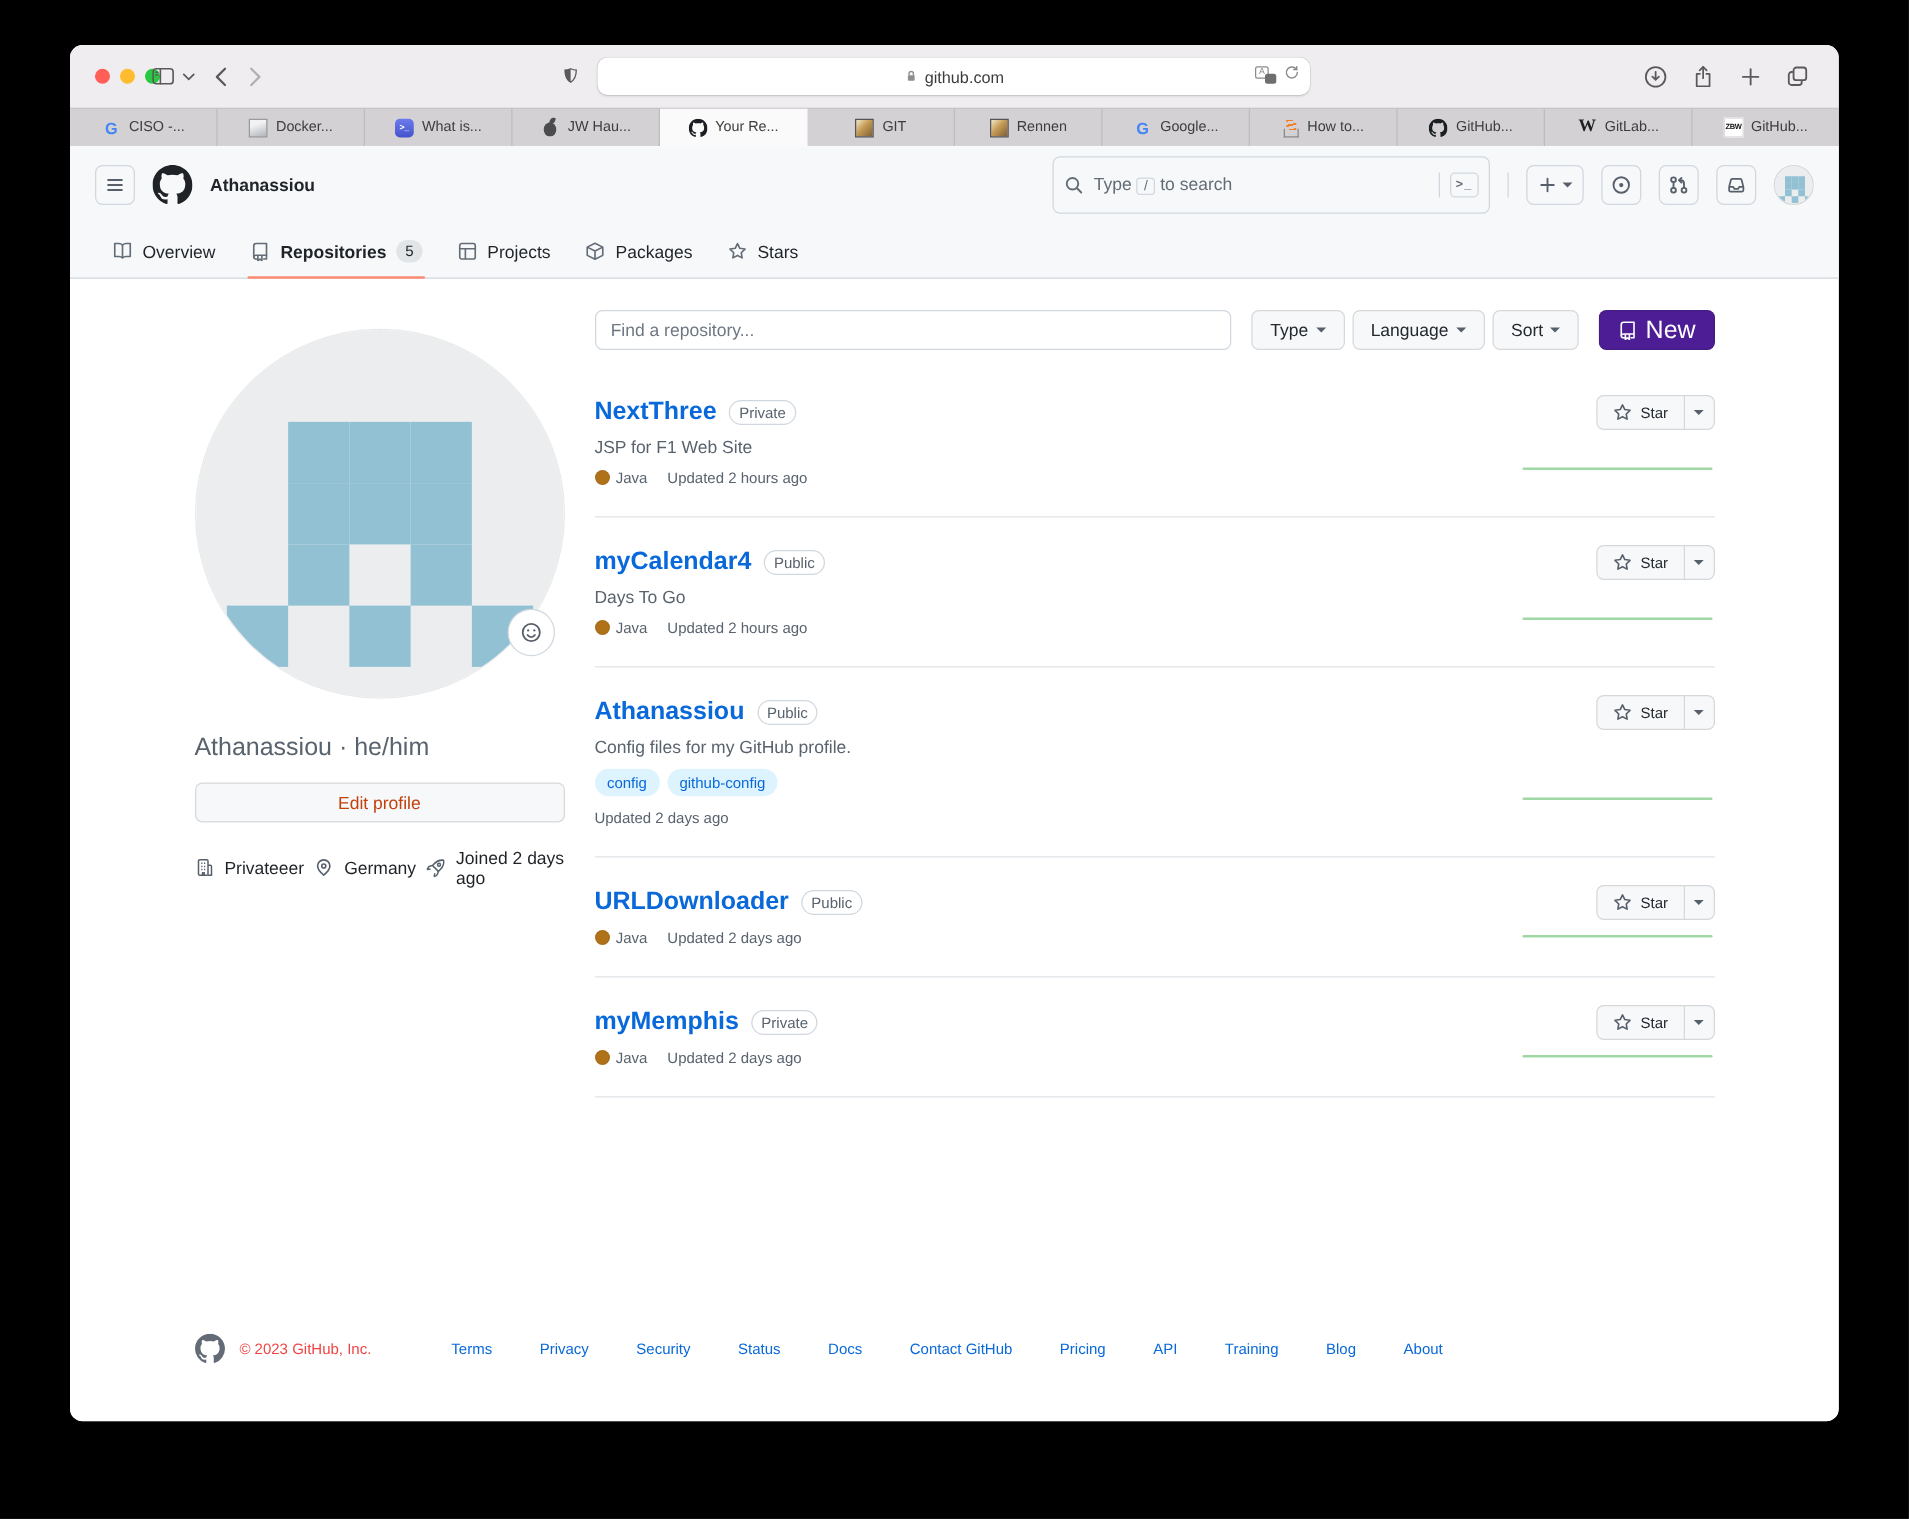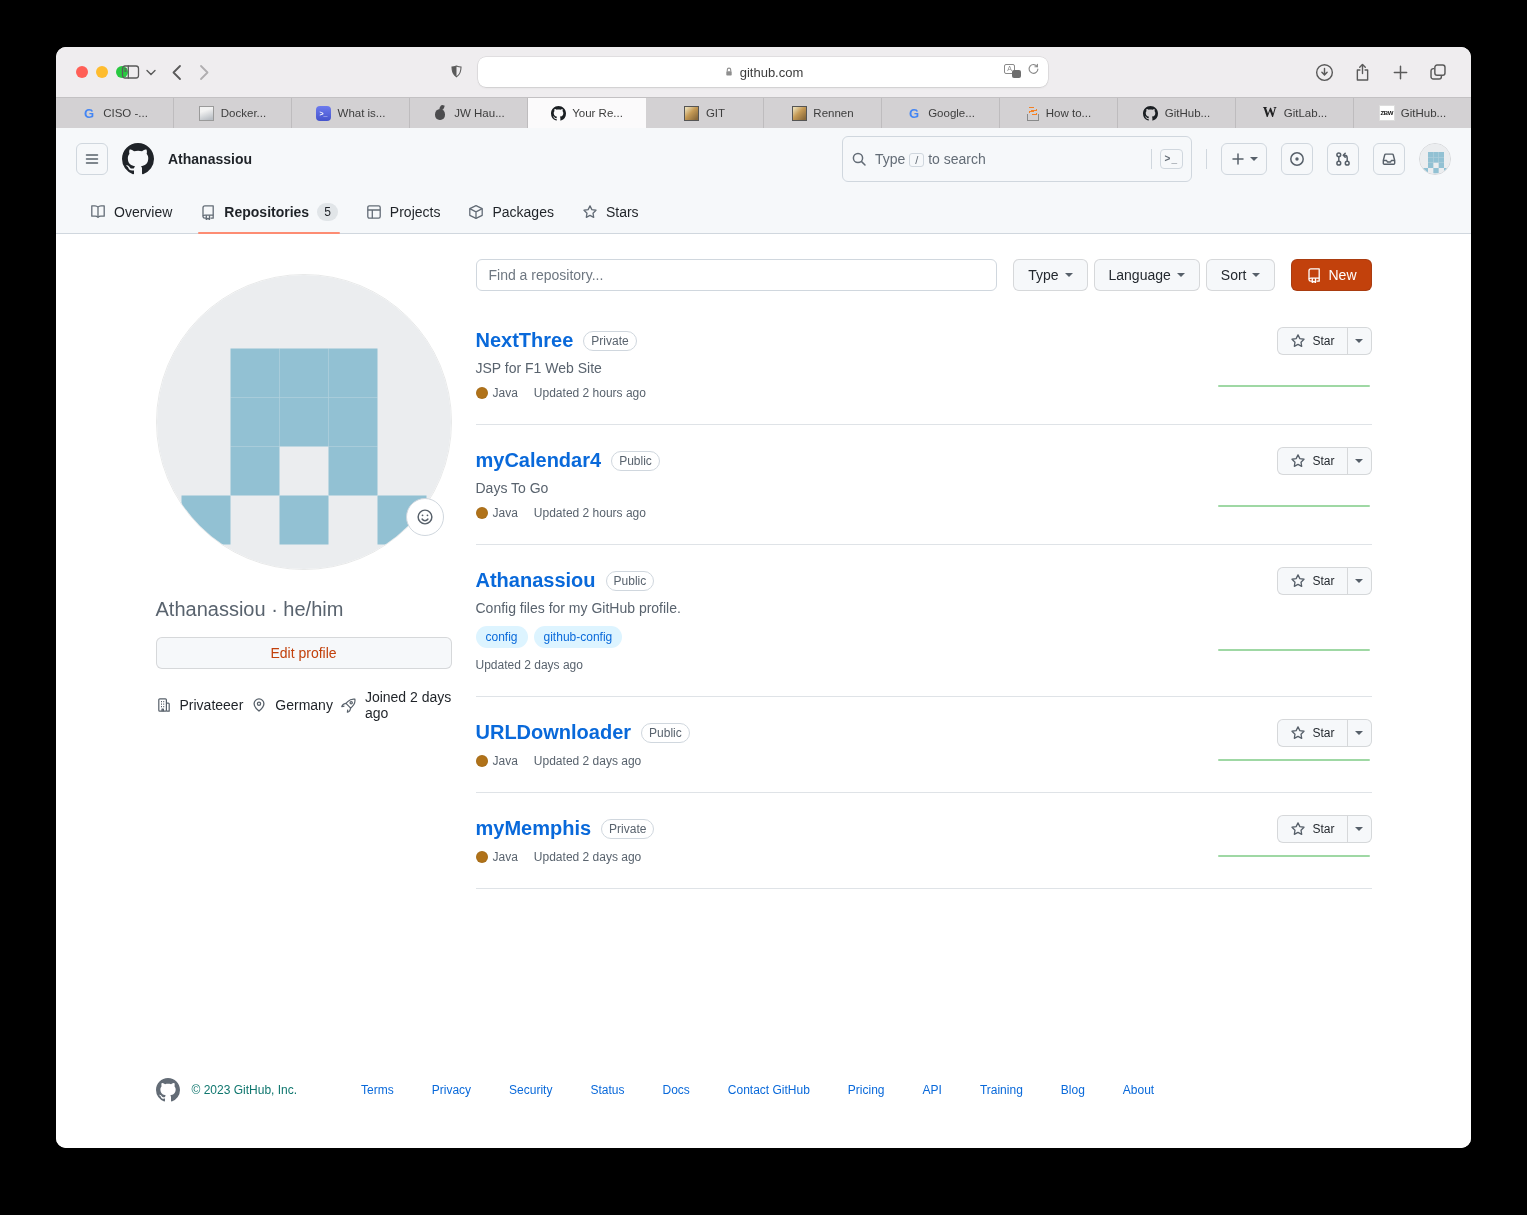--- a/index.html
+++ b/index.html
@@ -1,17 +1,17 @@
 <!DOCTYPE html>
 <html><head>
 <meta charset="utf-8">
 <style>
   * { margin:0; padding:0; box-sizing:border-box; }
   html,body { width:1527px; height:1215px; background:#000; font-family:"Liberation Sans","DejaVu Sans",sans-serif; }
-  .window { position:absolute; left:56px; top:47px; width:1415px; height:1101px; border-radius:10px; overflow:hidden; background:#fff; display:flex; flex-direction:column; }
+  .window { position:absolute; left:56px; top:36px; width:1415px; height:1101px; border-radius:10px; overflow:hidden; background:#fff; display:flex; flex-direction:column; }
 
   
   .toolbar { position:relative; height:50px; background:#efedef; flex:0 0 auto; }
   .tl { position:absolute; top:19px; width:12px; height:12px; border-radius:50%; }
   .tl.red { left:20px; background:#ff5f57; }
   .tl.yellow { left:40px; background:#febc2e; }
   .tl.green { left:60px; background:#28c840; }
   .tb-ic { position:absolute; top:13px; width:24px; height:24px; display:flex; align-items:center; justify-content:center; color:#5a5a5a; }
   .tb-ic svg { display:block; }
   .dim { color:#b0aeb0; }
@@ -82,21 +82,21 @@
   .vd-row { display:flex; align-items:center; gap:8px; font-size:14px; color:#1f2328; }
   .vd-row .oct { color:#57606a; flex:0 0 auto; }
 
   .main-col { flex:1 1 auto; padding-top:1px; }
   .filter-row { display:flex; align-items:center; }
   .find-input { flex:1 1 auto; height:32px; border:1px solid #d0d7de; border-radius:6px; padding:0 12px; font-size:14px; color:#1f2328; background:#fff; font-family:inherit; }
   .find-input::placeholder { color:#6e7781; }
   .btn { height:32px; padding:0 14px; display:flex; align-items:center; gap:6px; font-size:14px; font-weight:500; color:#24292f; background:#f6f8fa; border:1px solid rgba(31,35,40,.15); border-radius:6px; white-space:nowrap; }
   .filter-row .btn { margin-left:6px; }
   .filter-row .btn:first-of-type { margin-left:16px; }
-  .btn-new { margin-left:16px; height:32px; padding:0 14px; display:flex; align-items:center; gap:6px; font-size:14px; font-weight:500; color:#fff; background:#c2410c; border:1px solid rgba(31,35,40,.15); border-radius:6px; }
+  .btn-new { margin-left:16px; height:32px; padding:0 14px; display:flex; align-items:center; gap:6px; font-size:20px; font-weight:500; color:#fff; background:#4c1d95; border:1px solid rgba(31,35,40,.15); border-radius:6px; }
 
   .repo-list { margin-top:14px; }
   .repo { position:relative; border-bottom:1px solid #dfe3e7; padding:24px 0; }
   .repo-head { display:flex; align-items:center; gap:10px; }
   .repo-name { font-size:20px; font-weight:600; color:#0969da; }
   .vis-badge { border:1px solid #d0d7de; color:#59636e; border-radius:2em; font-size:12px; font-weight:500; line-height:18px; padding:0 7px; }
   .repo-desc { margin-top:8px; font-size:14px; color:#59636e; max-width:640px; }
   .topics { margin-top:10px; display:flex; gap:6px; }
   .topic { background:#ddf4ff; color:#0969da; font-size:12px; font-weight:500; line-height:22px; padding:0 10px; border-radius:2em; }
   .repo-meta { margin-top:10px; display:flex; align-items:center; gap:16px; font-size:12px; color:#59636e; }
@@ -104,21 +104,21 @@
   .lang-dot { width:12px; height:12px; border-radius:50%; background:#b07219; border:1px solid rgba(31,35,40,.06); }
   .star-widget { position:absolute; top:22px; right:0; display:flex; }
   .star-main { height:28px; padding:0 12px; display:flex; align-items:center; gap:6px; font-size:12px; font-weight:500; color:#24292f; background:#f6f8fa; border:1px solid rgba(31,35,40,.15); border-radius:6px 0 0 6px; }
   .star-main .oct { color:#57606a; }
   .star-caret { width:24px; height:28px; display:flex; align-items:center; justify-content:center; background:#f6f8fa; border:1px solid rgba(31,35,40,.15); border-left:none; border-radius:0 6px 6px 0; }
   .sparkline { position:absolute; right:2px; top:80px; width:152px; height:2px; background:#9fd8a4; border-radius:1px; }
 
   
   .footer { width:1216px; margin:90px auto 0; padding:20px 0 46px; display:flex; align-items:center; font-size:12px; }
   .footer-logo { color:#636c76; display:flex; }
-  .copyright { margin-left:12px; color:#0f766e; }
+  .copyright { margin-left:12px; color:#ef4444; }
   .footer-links { margin-left:64px; display:flex; gap:38px; }
   .footer-links a { color:#0969da; text-decoration:none; }
 
   .oct { display:block; }
 </style>
 </head>
 <body>
 
 <svg width="0" height="0" style="position:absolute">
   <defs>

